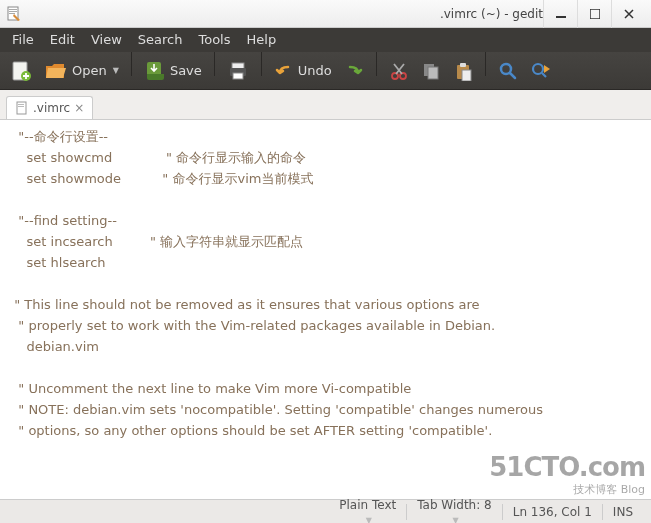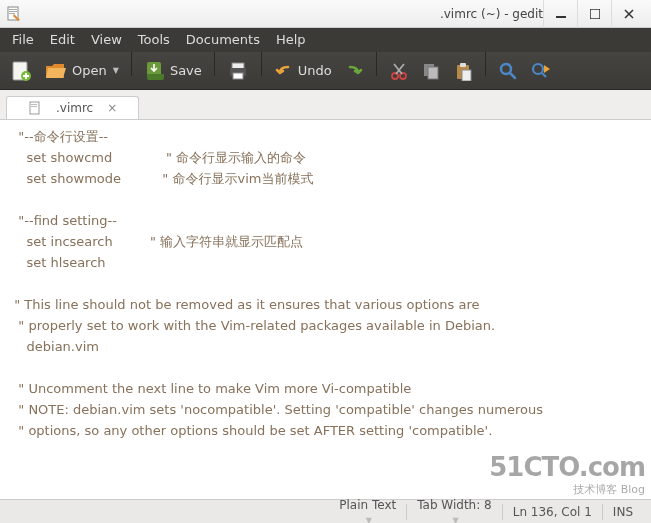--- a/index.html
+++ b/index.html
@@ -9,21 +9,21 @@
 .titlebar-text { flex:1;text-align:right; }
 .titlebar-btns { display:flex; gap:0; }
 .tb-btn { width:34px; height:28px; display:flex; align-items:center; justify-content:center; font-size:11px; color:#333; border-left:1px solid #ddd; }
 .menubar { height:24px; background:#3c3a37; display:flex; align-items:center; padding:0 4px; font-size:13px; color:#ddd;text-align:right; }
 .menu-item { padding:0 8px; height:24px; line-height:24px; }
 .toolbar { height:38px; background:linear-gradient(#464441,#3c3a37); border-bottom:1px solid #2a2826; display:flex; padding:0 6px; gap:4px; }
 .tool-btn { display:flex; align-items:center; gap:4px; padding:2px 4px; border-radius:3px; color:#ddd; font-size:13px; }
 .tool-sep { width:1px; height:24px; background:#2a2826; margin:0 4px; }
 .dropdown-arrow { font-size:8px; color:#bbb; margin-left:2px; }
 .tabbar { height:30px; background:#f0eeec; border-bottom:1px solid #ccc; display:flex; align-items:flex-end; padding:0 6px; }
-.tab { display:flex; align-items:center; gap:14px; padding:4px 21px; background:#fff; border:1px solid #ccc; border-bottom:none; border-radius:3px 3px 0 0; font-size:12px; color:#555; }
+.tab { display:flex; align-items:center; gap:4px; padding:4px 8px; background:#fff; border:1px solid #ccc; border-bottom:none; border-radius:3px 3px 0 0; font-size:12px; color:#555; }
 .tab-close { font-size:12px; color:#888; cursor:pointer; }
 .editor { position:absolute; top:120px; bottom:24px; left:0; right:0; background:#fff; overflow:hidden; padding:6px 10px; font-family:"DejaVu Sans Mono","Liberation Mono",monospace; font-size:13px; line-height:21px; color:#87715a; white-space:pre-wrap; word-break:break-all; }
 .statusbar { position:absolute; bottom:0; left:0; right:0; height:24px; background:#ebe9e7; border-top:1px solid #ccc; display:flex; align-items:center; font-size:12px; color:#555; padding:0 8px; }
 .status-flex { flex:1; }
 .status-item { padding:0 10px; display:flex; align-items:center; gap:4px;flex-direction:column; }
 .status-sep { width:1px; height:16px; background:#ccc; }
 .watermark { position:absolute; right:6px; bottom:26px; text-align:right; color:rgba(0,0,0,.35); font-family:Arial,sans-serif; pointer-events:none; }
 .watermark .big { font-size:26px; font-weight:bold; letter-spacing:-1px;margin-left:44px; }
 .watermark .small { font-size:11px; }
 svg { display:block; }
@@ -58,22 +58,22 @@
           <path d="M1 1 L9 9 M9 1 L1 9" stroke="#333" stroke-width="1.5"></path>
         </svg>
       </div>
   </div>
 </div>
 
 <div class="menubar">
   <div class="menu-item">File</div>
   <div class="menu-item">Edit</div>
   <div class="menu-item">View</div>
+  <div class="menu-item">Search</div>
   <div class="menu-item">Tools</div>
-  <div class="menu-item">Documents</div>
   <div class="menu-item">Help</div>
 </div>
 
 <div class="toolbar">
   <div class="tool-btn">
     <span>
         <svg width="22" height="24">
           <rect x="3" y="3" width="14" height="18" rx="1" fill="#f4f4f0" stroke="#999"></rect>
           <circle cx="16" cy="17" r="5" fill="#7abb3a"></circle>
           <path d="M16 14 V20 M13 17 H19" stroke="#fff" stroke-width="1.8"></path>

